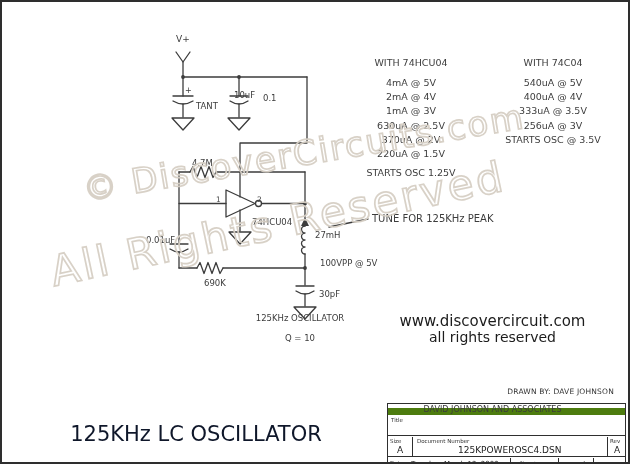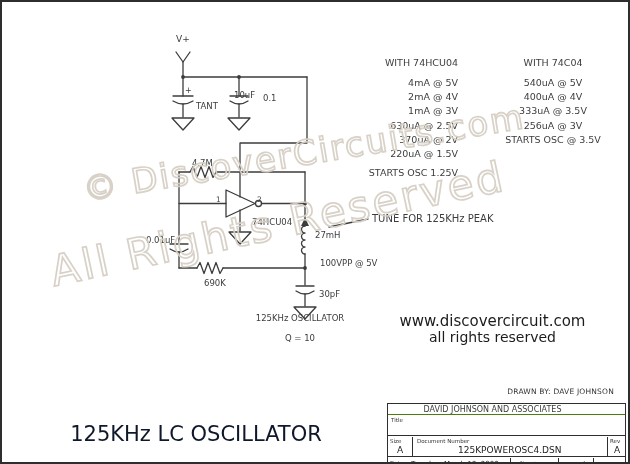--- a/index.html
+++ b/index.html
@@ -36,21 +36,21 @@
   .site{left:390px;top:312px;width:205px;text-align:center;font-size:15px;color:#1c1c1c;z-index:3;}
   .rights{left:390px;top:329px;width:205px;text-align:center;font-size:14px;color:#1c1c1c;z-index:3;}
   .drawn{left:498px;top:387px;width:116px;text-align:right;font-size:7.5px;letter-spacing:.2px;color:#333;z-index:3;}
   .bigtitle{left:64px;top:422px;width:264px;text-align:center;font-size:21px;color:#0f172a;z-index:3;}
   
   .tblock{
     position:absolute;left:387px;top:403px;width:237px;height:72px;
     border:1.5px solid #2f2f2f;box-sizing:content-box;z-index:4;background:#fff;
   }
   .tblock .row{position:absolute;left:0;width:100%;box-sizing:border-box;}
-  .rowA{top:0;height:11px;border-bottom:1px solid #4d7c0f;text-align:center;font-size:8px;padding-right:28px;line-height:11px;}
+  .rowA{top:0;height:11px;border-bottom:7px solid #4d7c0f;text-align:center;font-size:8px;padding-right:28px;line-height:11px;}
   .rowB{top:12px;height:20px;border-bottom:1px solid #2f2f2f;}
   .rowC{top:33px;height:20px;border-bottom:1px solid #2f2f2f;}
   .rowD{top:54px;height:18px;}
   .tiny{position:absolute;font-size:5.5px;color:#333;}
   .val9{position:absolute;font-size:9px;color:#222;white-space:nowrap;}
   .cell{position:absolute;top:0;height:100%;box-sizing:border-box;}
 </style>
 </head>
 <body>
 
@@ -136,21 +136,21 @@
 <span class="abs lbl" style="left:252px;top:217px;">74HCU04</span>
 <span class="abs lbl" style="left:146px;top:234.5px;">0.01uF</span>
 <span class="abs lbl" style="left:204px;top:278px;">690K</span>
 <span class="abs lbl" style="left:315px;top:230px;">27mH</span>
 <span class="abs lbl" style="left:372px;top:213px;font-size:10px;">TUNE FOR 125KHz PEAK</span>
 <span class="abs lbl" style="left:320px;top:257.5px;">100VPP @ 5V</span>
 <span class="abs lbl" style="left:319px;top:289px;">30pF</span>
 <span class="abs lbl ctr" style="left:300px;top:313px;">125KHz OSCILLATOR</span>
 <span class="abs lbl ctr" style="left:300px;top:332.5px;">Q = 10</span>
 
-<div class="rcol" style="left:364px;top:57px;width:94px;text-align:right;">
+<div class="rcol" style="left:364px;top:57px;width:94px;">
   <div class="hd">WITH 74HCU04</div>
   <div class="rw">4mA @ 5V</div>
   <div class="rw">2mA @ 4V</div>
   <div class="rw">1mA @ 3V</div>
   <div class="rw">630uA @ 2.5V</div>
   <div class="rw">370uA @ 2V</div>
   <div class="rw">220uA @ 1.5V</div>
   <div class="rw nt">STARTS OSC 1.25V</div>
 </div>
 <div class="rcol" style="left:505px;top:57px;width:96px;">

